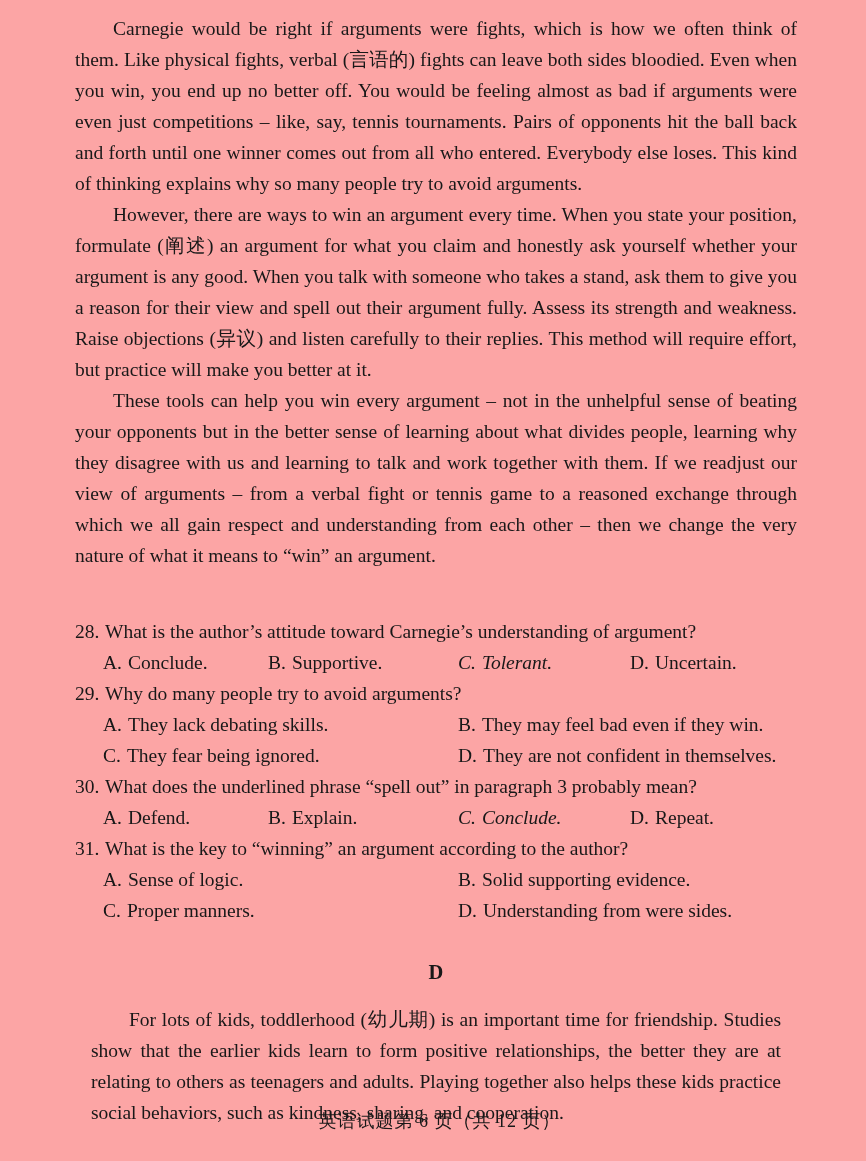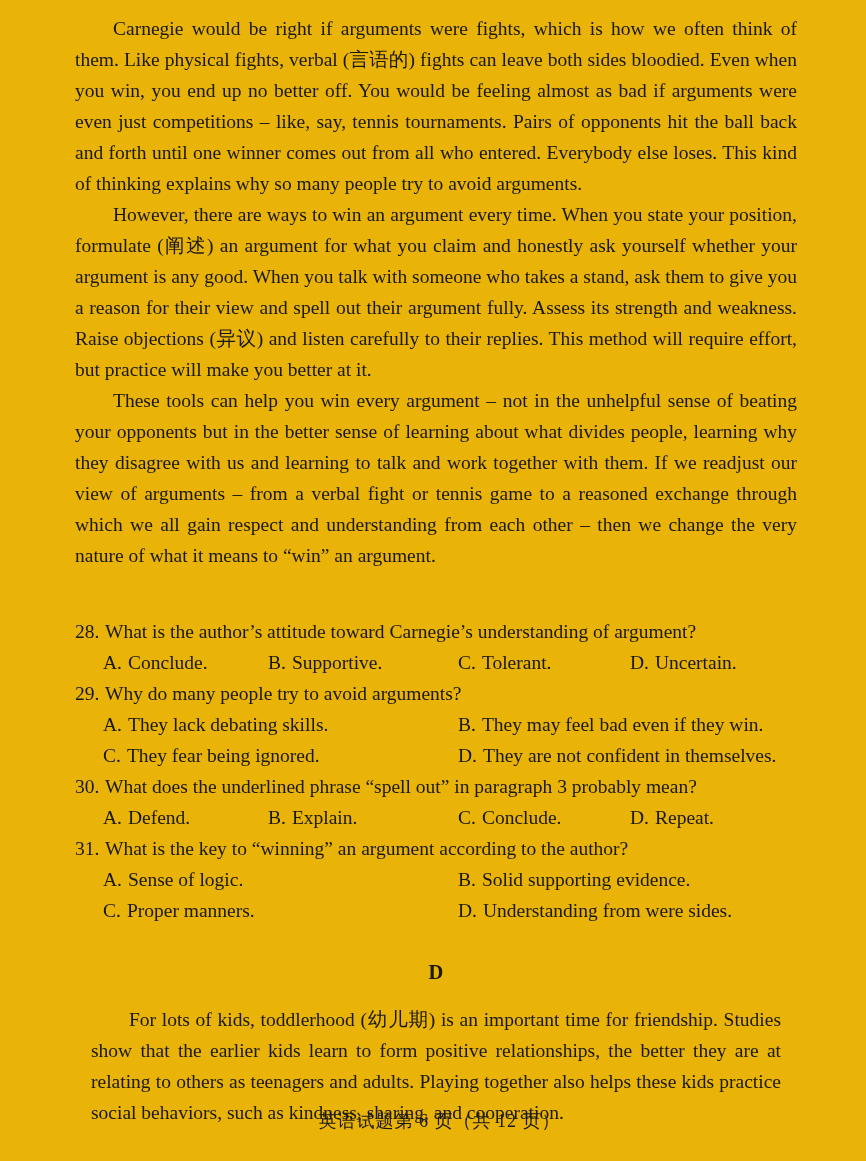--- a/index.html
+++ b/index.html
@@ -1,21 +1,21 @@
 <!DOCTYPE html>
 <html><head>
 <meta charset="utf-8">
 <style>
   html, body { margin: 0; padding: 0; background: #e8e8e8; }
   .page {
     position: relative;
     width: 866px;
     height: 1161px;
     margin: 0 auto;
-    background: #eab308;
+    background: #fca5a5;
     color: #181818;
     font-family: "Liberation Serif", "DejaVu Serif", serif;
     font-size: 19.5px;
     line-height: 31px;
     box-sizing: border-box;
     padding: 13px 69px 0 75px;
     overflow: hidden;
   }
   .passage p {
     margin: 0;
@@ -25,21 +25,21 @@
   .u {
     text-underline-offset: 3px;
   }
   .questions { margin-top: 45px; }
   .q-line { white-space: nowrap; }
   .q-num { display: inline-block; min-width: 30px; }
   .opts { display: flex; padding-left: 28px; }
   .opt { white-space: nowrap; }
   .row4 .opt:nth-child(1) { width: 165px; }
   .row4 .opt:nth-child(2) { width: 190px; }
-  .row4 .opt:nth-child(3) { width: 172px; }
+  .row4 .opt:nth-child(3) { width: 172px; font-style: italic; }
   .row2 .opt:nth-child(1) { width: 355px; }
   .opt-label { margin-right: 6px; }
   .sec-head {
     margin: 31px 0 0 0;
     text-align: center;
     font-weight: bold;
     font-size: 20.5px;
     line-height: 31px;
   }
   .section-d p {

